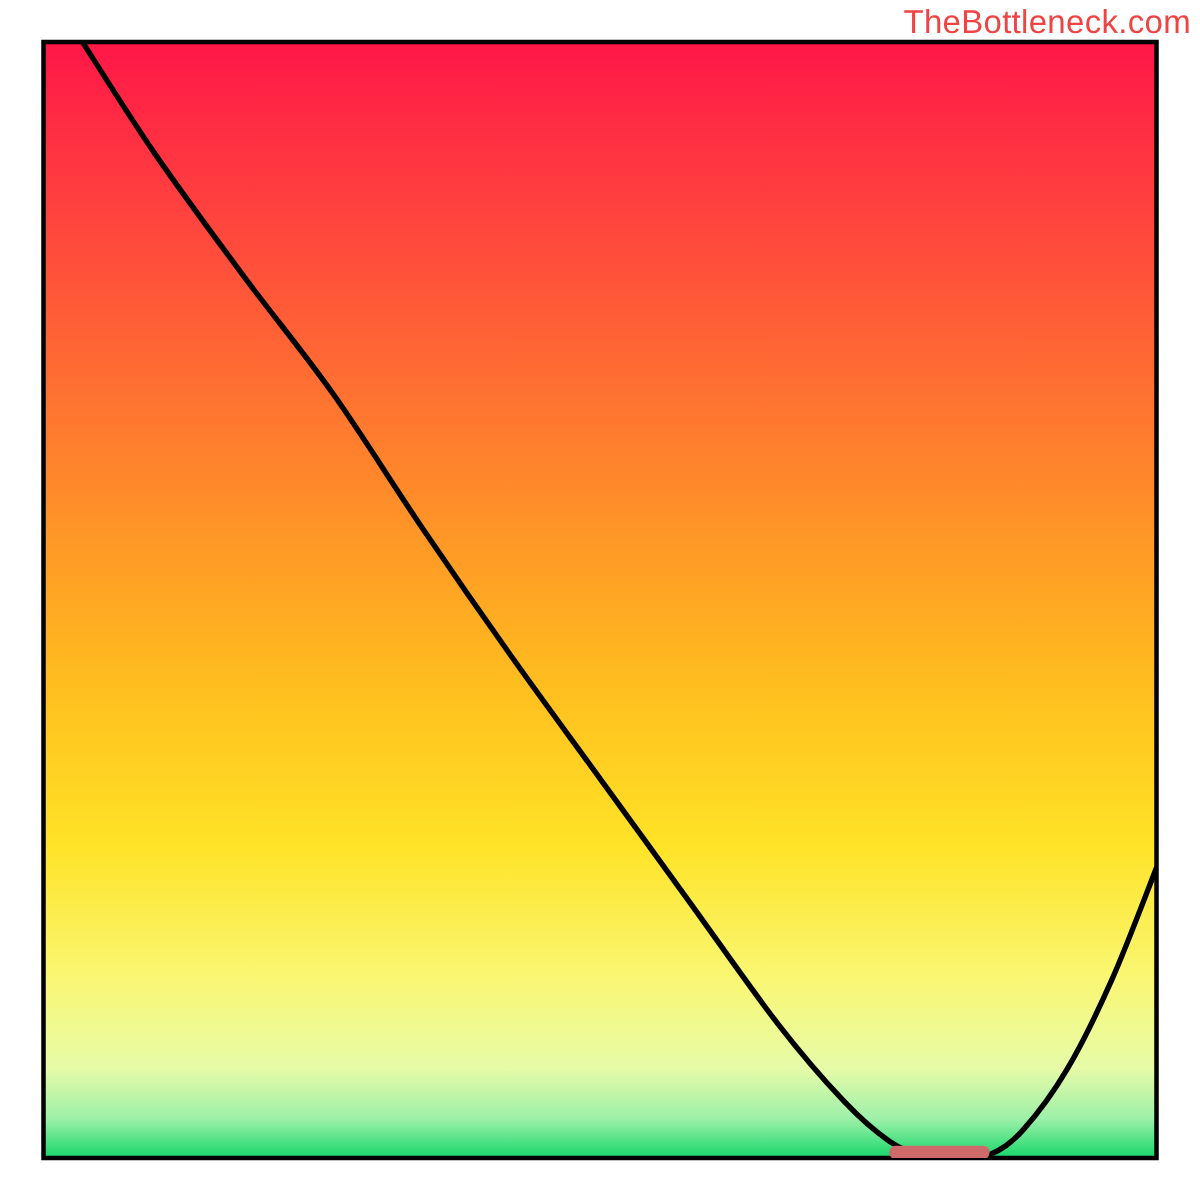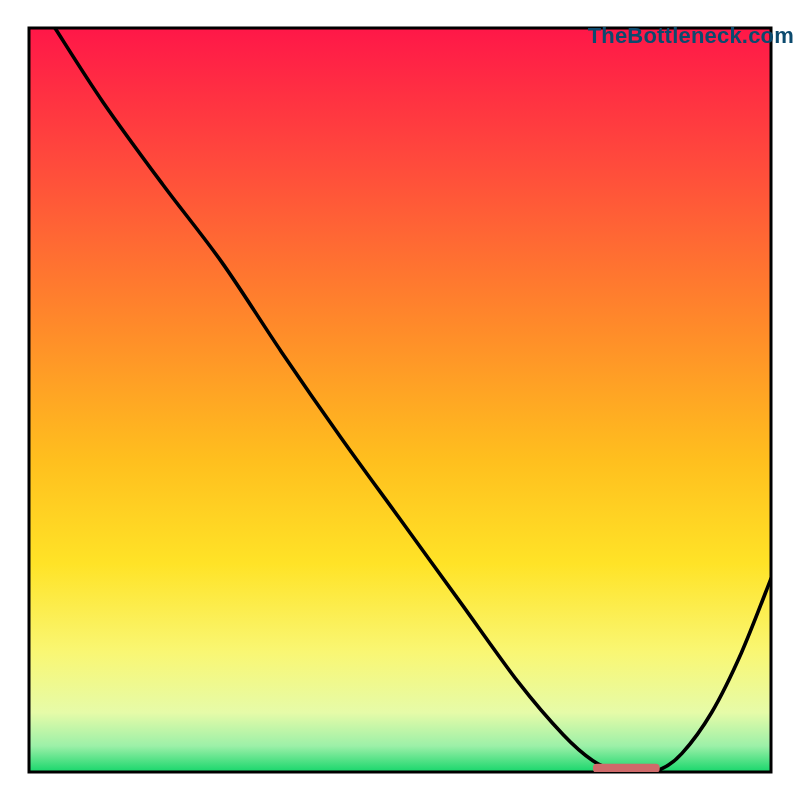--- a/index.html
+++ b/index.html
@@ -15,26 +15,25 @@
     position: relative;
     width: 800px;
     height: 800px;
     background: #ffffff;
   }
   .watermark {
     position: absolute;
     top: 2px;
     right: 6px;
     font-size: 22px;
-    font-weight: 700;
-    color: #0c4a6e;
+    font-weight: 400;
+    color: #ef4444;
     letter-spacing: 0.2px;
     user-select: none;
     pointer-events: none;
-    margin-top: 21px;
   }
   svg {
     position: absolute;
     inset: 0;
     display: block;
   }
 </style>
 </head>
 <body>
 

